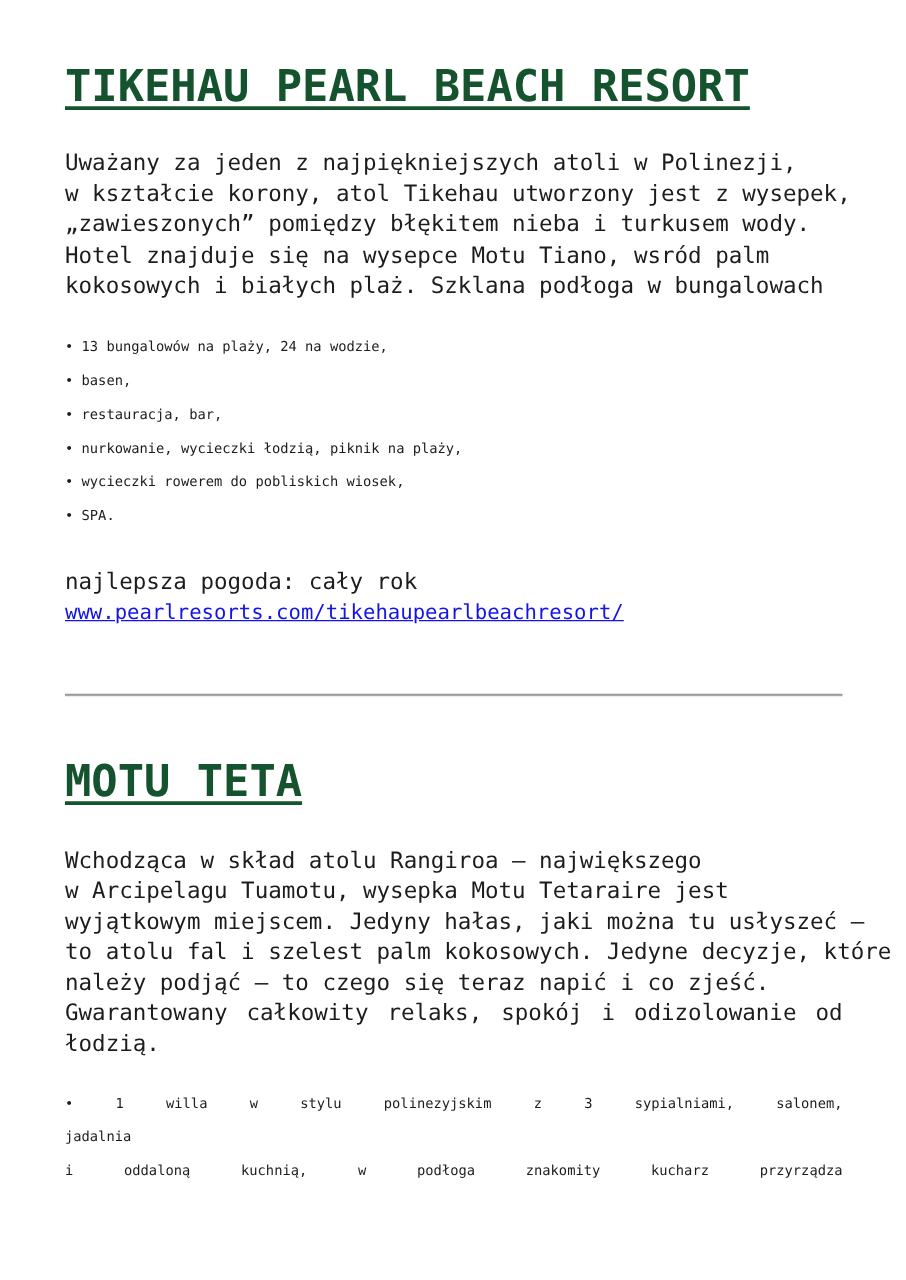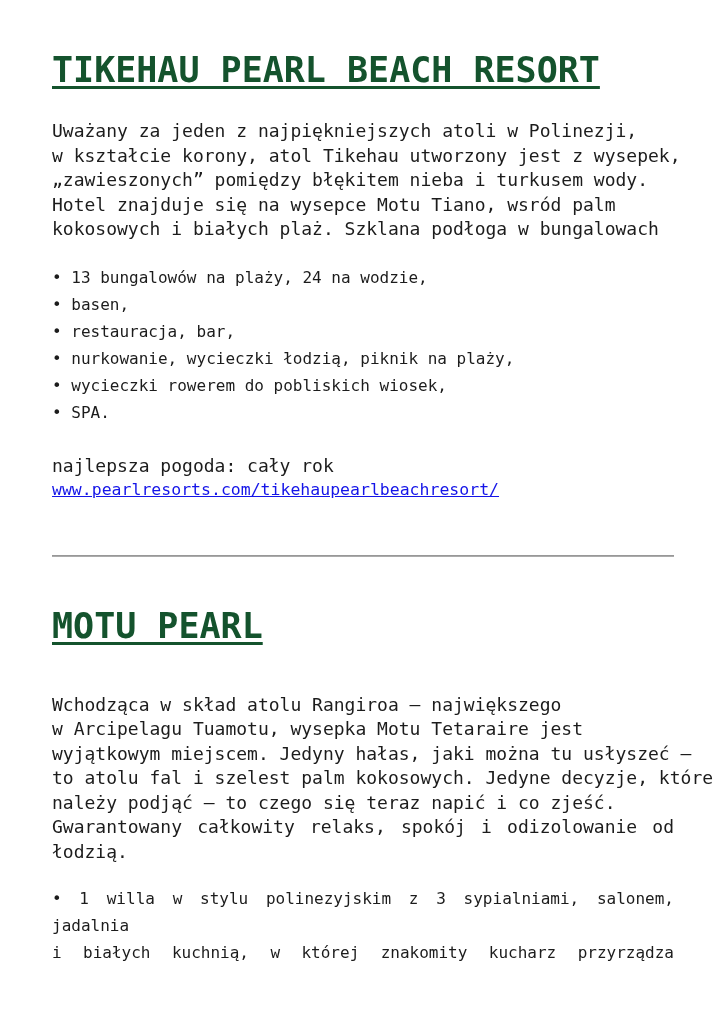--- a/index.html
+++ b/index.html
@@ -25,21 +25,21 @@
   .title-tikehau { margin-top: 49px; }
   .title-motu { margin-top: 48px; }
 
   .para .line,
   .note {
     font-size: 18px;
     line-height: 24.5px;
     white-space: pre;
   }
   .list .line {
-    font-size: 16px;
+    font-size: 11px;
     line-height: 27px;
     white-space: pre;
   }
   .line.stretch {
     white-space: normal;
     text-align: justify;
     text-align-last: justify;
   }
 
   .para-intro-1 { margin-top: 28px; }
@@ -54,21 +54,21 @@
     cursor: pointer;
     white-space: pre;
   }
   .divider {
     border: none;
     height: 2px;
     background: linear-gradient(#8e8e8e, #b4b4b4);
     margin-top: 52px;
     width: 622px;
   }
-  .para-intro-2 { margin-top: 46px; width: 622px; }
+  .para-intro-2 { margin-top: 30px; width: 622px; }
   .list-2      { margin-top: 21px; width: 622px; }
   .para, .list { width: 622px; }
 </style>
 </head>
 <body>
 
 
 
 <h1 class="doc-title title-tikehau">TIKEHAU PEARL BEACH RESORT</h1>
 
@@ -88,32 +88,32 @@
     <div class="line">• wycieczki rowerem do pobliskich wiosek,</div>
     <div class="line">• SPA.</div>
   </div>
 
 <p class="note">najlepsza pogoda: cały rok</p>
 
 <a class="doc-link">www.pearlresorts.com/tikehaupearlbeachresort/</a>
 
 <hr class="divider">
 
-<h1 class="doc-title title-motu">MOTU PEARL</h1>
+<h1 class="doc-title title-motu">MOTU TETA</h1>
 
 <div class="para para-intro-2">
     <div class="line">Wchodząca w skład atolu Rangiroa — największego</div>
     <div class="line">w Arcipelagu Tuamotu, wysepka Motu Tetaraire jest</div>
     <div class="line">wyjątkowym miejscem. Jedyny hałas, jaki można tu usłyszeć —</div>
     <div class="line">to atolu fal i szelest palm kokosowych. Jedyne decyzje, które</div>
     <div class="line">należy podjąć — to czego się teraz napić i co zjeść.</div>
     <div class="line stretch">Gwarantowany całkowity relaks, spokój i odizolowanie od</div>
     <div class="line">łodzią.</div>
   </div>
 
 <div class="list list-2">
     <div class="line stretch">• 1 willa w stylu polinezyjskim z 3 sypialniami, salonem,</div>
     <div class="line">jadalnia</div>
-    <div class="line stretch">i białych kuchnią, w której znakomity kucharz przyrządza</div>
+    <div class="line stretch">i oddaloną kuchnią, w podłoga znakomity kucharz przyrządza</div>
   </div>
 
 
 
 
 </body></html>

